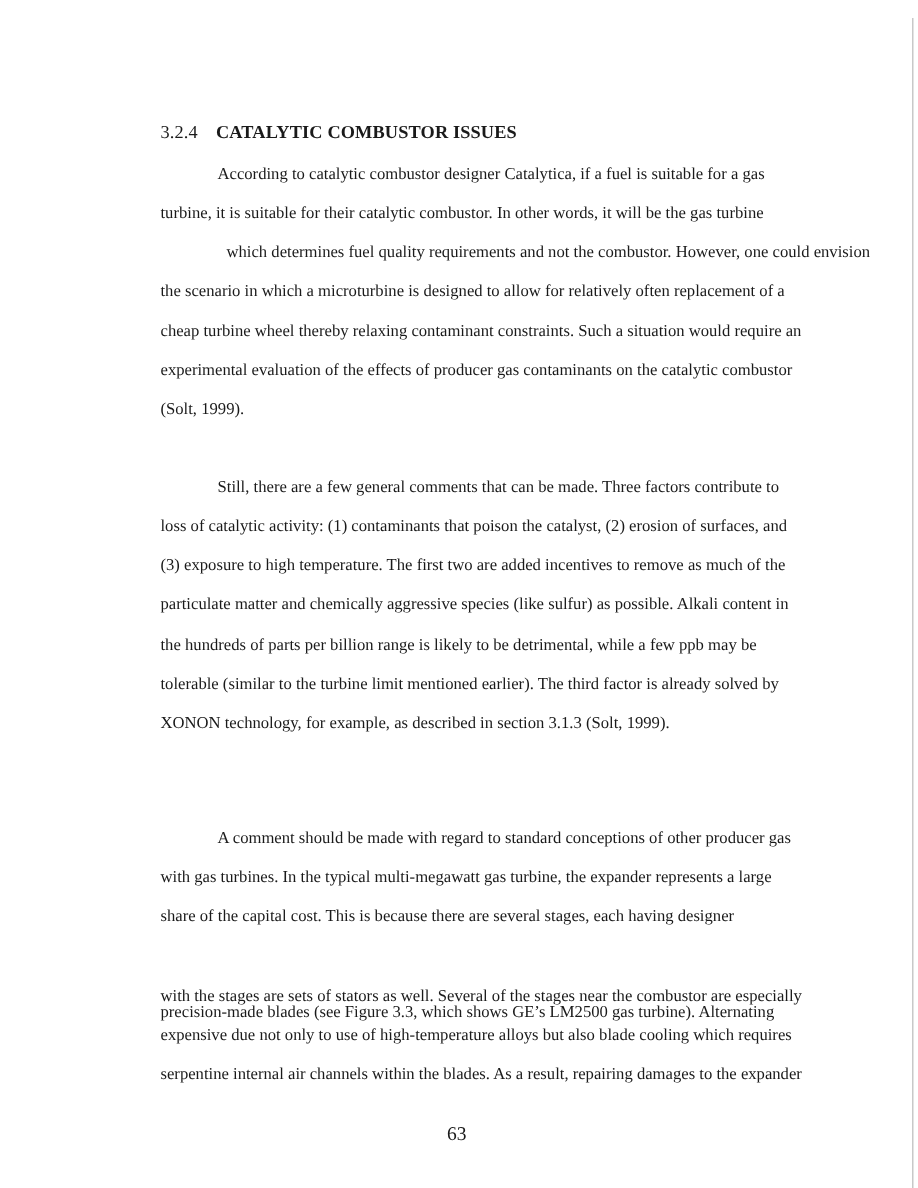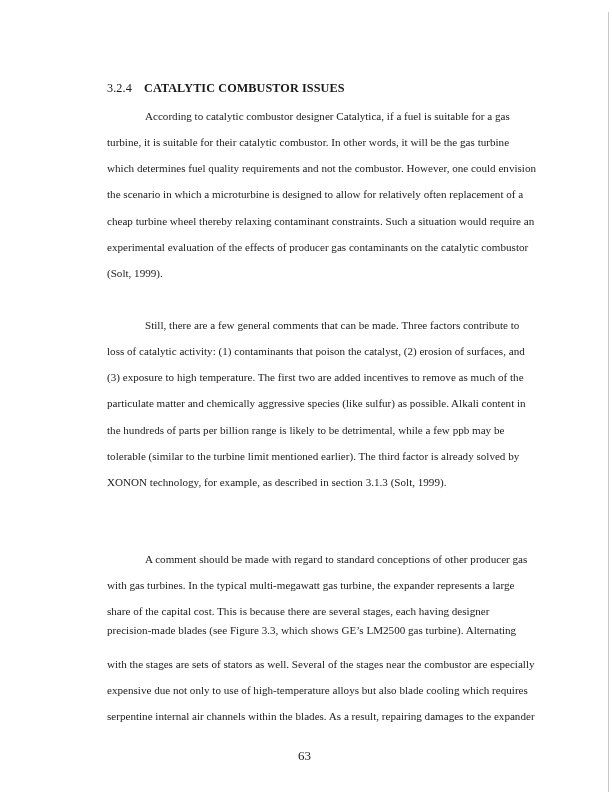--- a/index.html
+++ b/index.html
@@ -34,21 +34,21 @@
 <div class="page">
   <div class="edge-line"></div>
 
   <div class="heading h1" style="top:81px;">
     <span class="num">3.2.4</span><span>CATALYTIC COMBUSTOR ISSUES</span>
   </div>
 
   <div>
     <div class="line indent" style="top:109px;">According to catalytic combustor designer Catalytica, if a fuel is suitable for a gas</div>
     <div class="line" style="top:135px;">turbine, it is suitable for their catalytic combustor.  In other words, it will be the gas turbine</div>
-    <div class="line" style="top:161px;">which determines fuel quality requirements and not the combustor.  However, one could envision</div>
+    <div class="line" style="top:161px;margin-left:44px;">which determines fuel quality requirements and not the combustor.  However, one could envision</div>
     <div class="line" style="top:187px;">the scenario in which a microturbine is designed to allow for relatively often replacement of a</div>
     <div class="line" style="top:214px;">cheap turbine wheel thereby relaxing contaminant constraints.  Such a situation would require an</div>
     <div class="line" style="top:240px;">experimental evaluation of the effects of producer gas contaminants on the catalytic combustor</div>
     <div class="line" style="top:266px;">(Solt, 1999).</div>
   </div>
 
   <div>
     <div class="line indent" style="top:318px;">Still, there are a few general comments that can be made.  Three factors contribute to</div>
     <div class="line" style="top:344px;">loss of catalytic activity:  (1) contaminants that poison the catalyst, (2) erosion of surfaces, and</div>
     <div class="line" style="top:370px;">(3) exposure to high temperature.  The first two are added incentives to remove as much of the</div>
@@ -56,20 +56,20 @@
     <div class="line" style="top:423px;">the hundreds of parts per billion range is likely to be detrimental, while a few ppb may be</div>
     <div class="line" style="top:449px;">tolerable (similar to the turbine limit mentioned earlier).  The third factor is already solved by</div>
     <div class="line" style="top:475px;">XONON technology, for example, as described in section 3.1.3 (Solt, 1999).</div>
   </div>
 
 
   <div>
     <div class="line indent" style="top:552px;">A comment should be made with regard to standard conceptions of other producer gas</div>
     <div class="line" style="top:578px;">with gas turbines.  In the typical multi-megawatt gas turbine, the expander represents a large</div>
     <div class="line" style="top:604px;">share of the capital cost.  This is because there are several stages, each having designer</div>
-    <div class="line" style="top:623px;">precision-made blades (see Figure 3.3, which shows GE’s LM2500 gas turbine).  Alternating</div>
+    <div class="line" style="top:668px;">precision-made blades (see Figure 3.3, which shows GE’s LM2500 gas turbine).  Alternating</div>
     <div class="line" style="top:657px;">with the stages are sets of stators as well.  Several of the stages near the combustor are especially</div>
     <div class="line" style="top:683px;">expensive due not only to use of high-temperature alloys but also blade cooling which requires</div>
     <div class="line" style="top:709px;">serpentine internal air channels within the blades.  As a result, repairing damages to the expander</div>
   </div>
 
   <div class="page-num">63</div>
 </div>
 
 </body></html>

